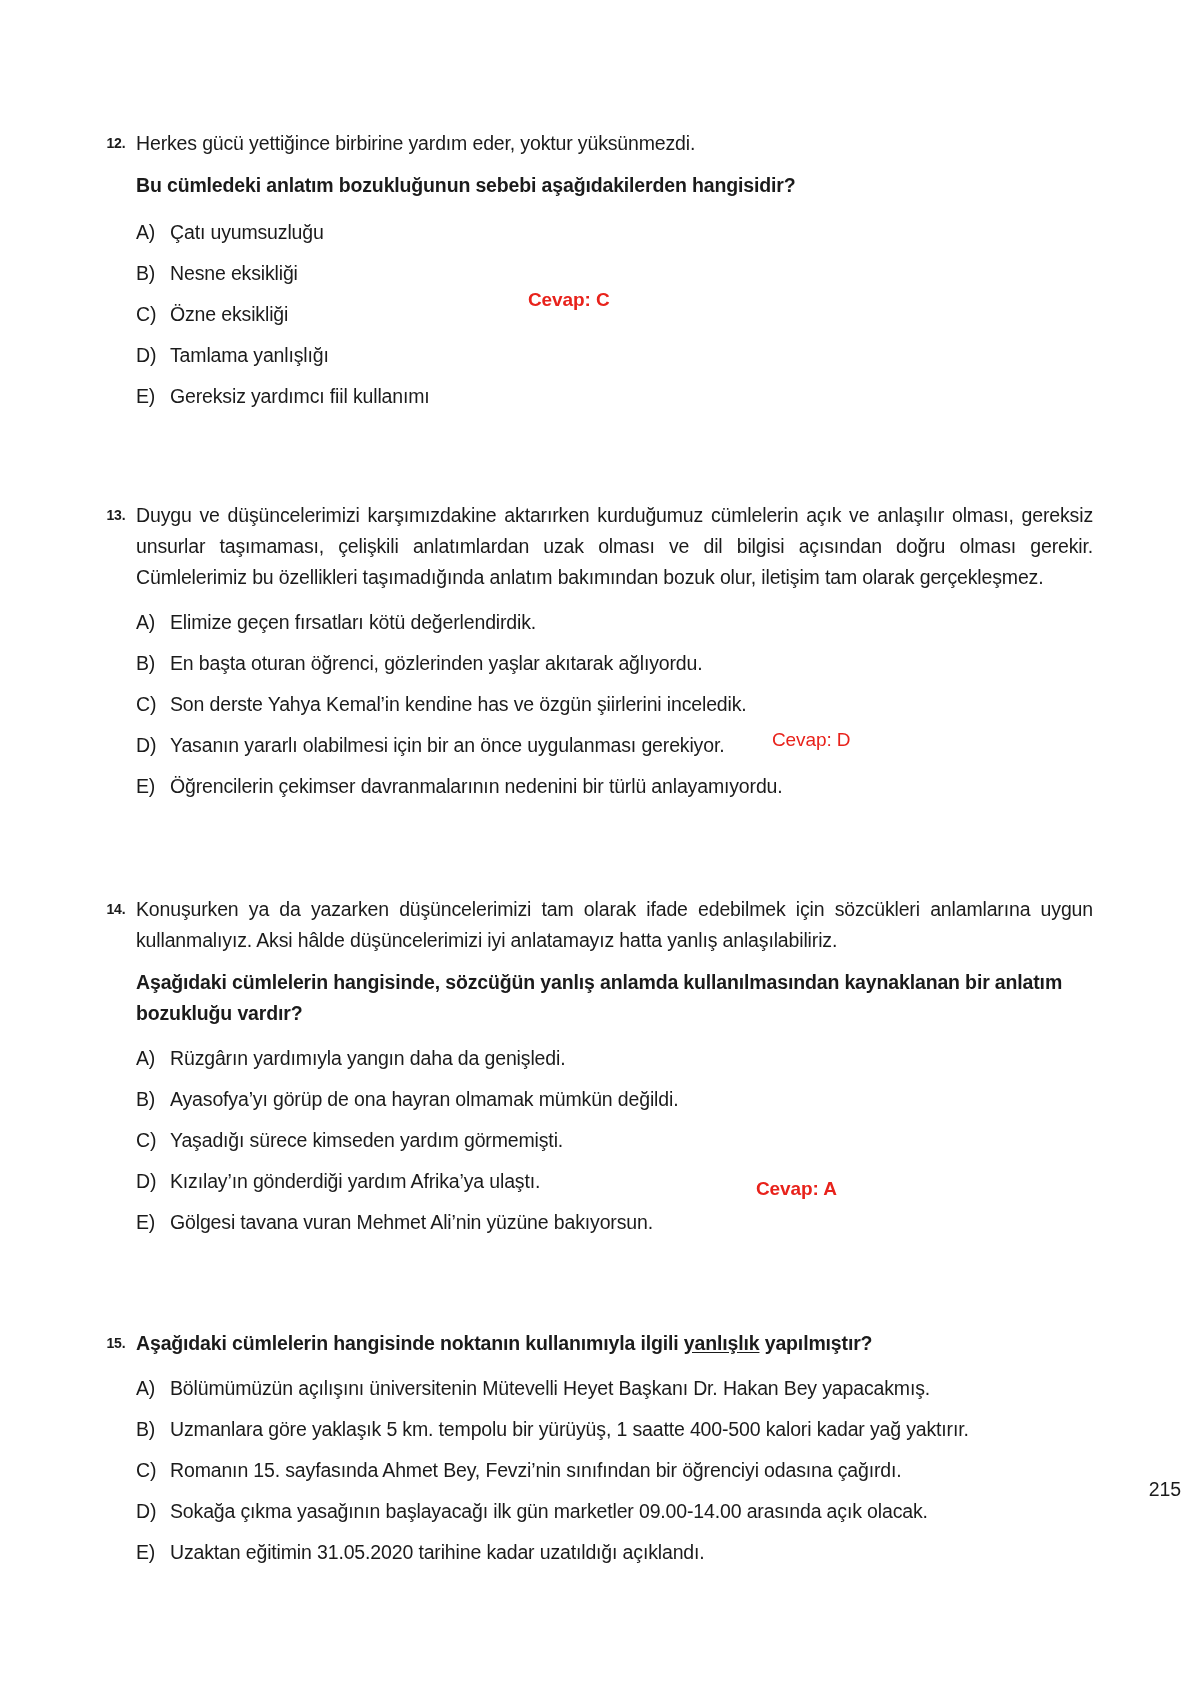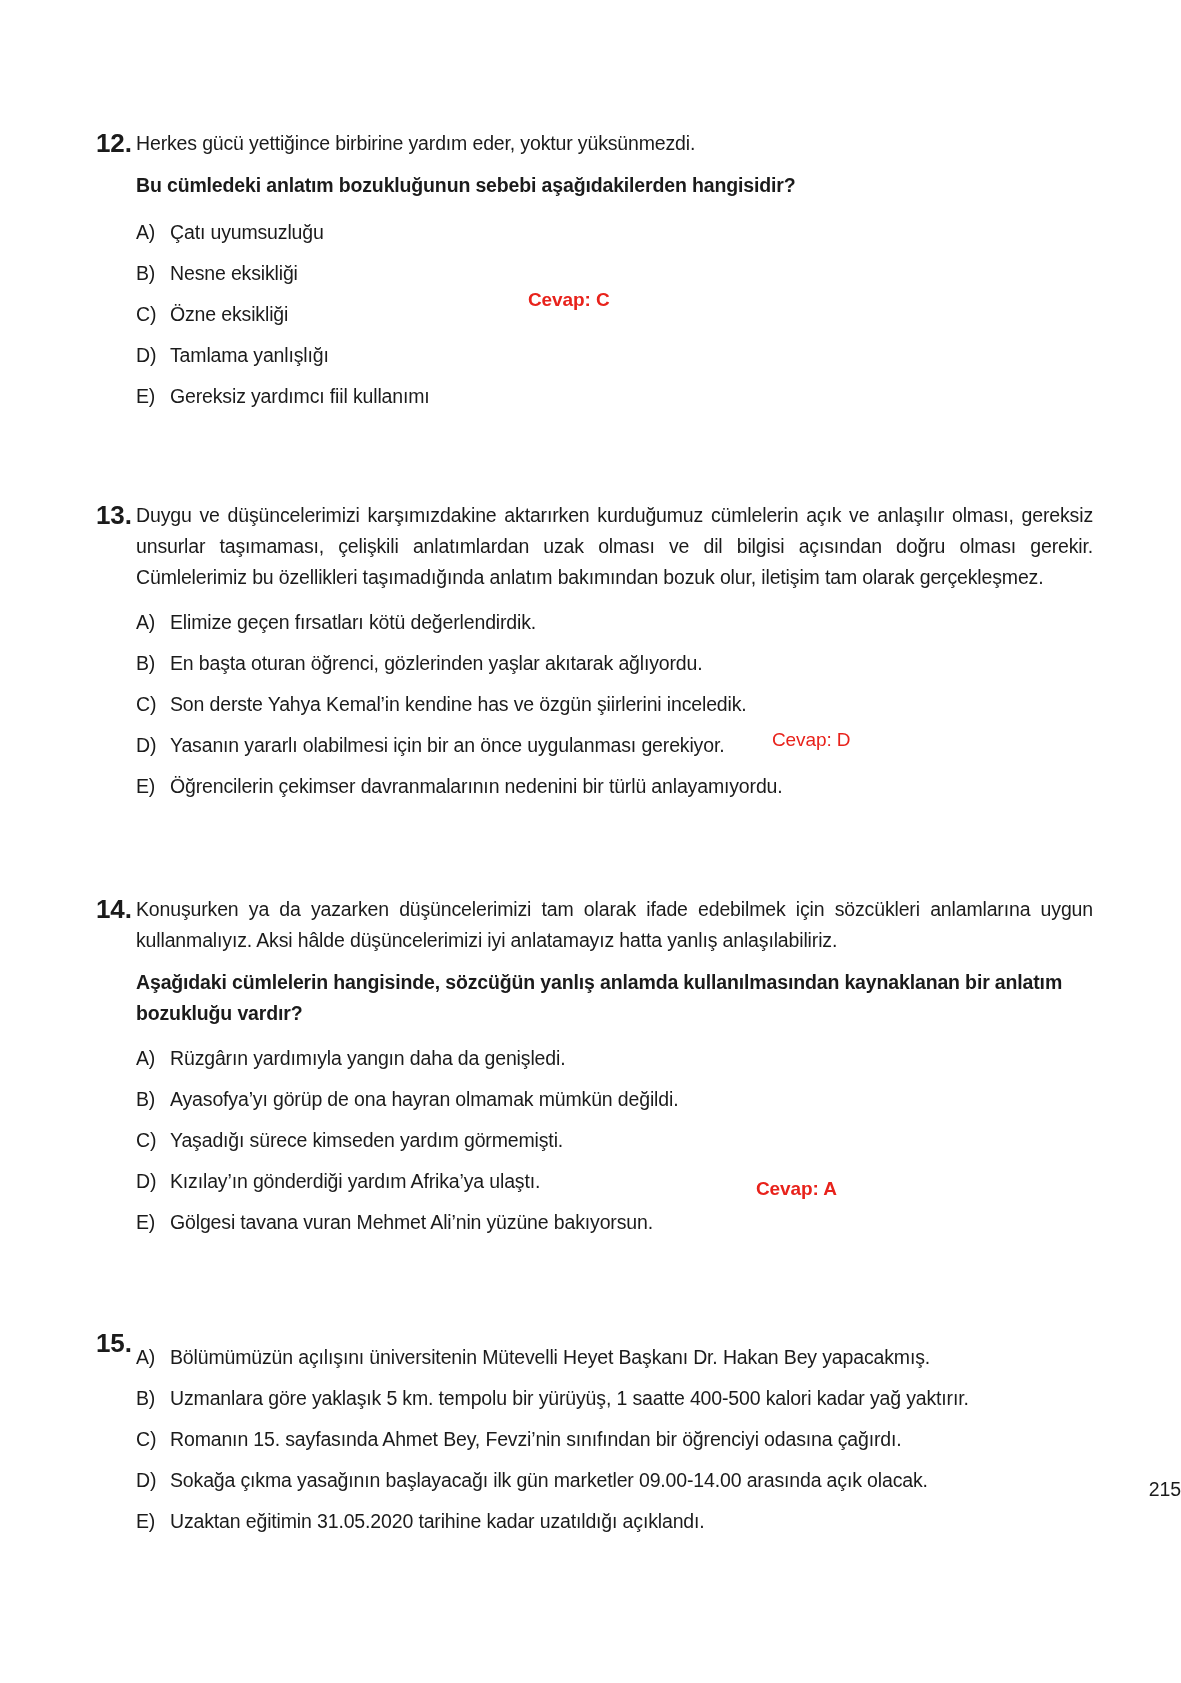--- a/index.html
+++ b/index.html
@@ -27,23 +27,24 @@
   }
 
   .q-head {
     display: flex;
     align-items: flex-start;
   }
   .q-num {
     flex: 0 0 auto;
     width: 40px;
     font-weight: bold;
-    font-size: 26px;
-    line-height: 31px;
-    letter-spacing: -0.1px;
+    font-size: 14px;
+    line-height: 31px;
+    letter-spacing: -0.1px;
+    text-align: center;
   }
   .q-body {
     flex: 1 1 auto;
     min-width: 0;
   }
   .q-text {
     font-size: 19.5px;
     line-height: 31px;
     text-align: justify;
     letter-spacing: -0.15px;
@@ -225,20 +226,21 @@
         </ul>
       </div>
     </div>
     <div class="answer" id="ans14">Cevap: A</div>
   </div>
 
   <div class="question" id="q15">
     <div class="q-head">
       <div class="q-num">15.</div>
       <div class="q-body">
+        <p class="q-stem" style="margin-top:0"><span>Aşağıdaki cümlelerin hangisinde noktanın kullanımıyla ilgili </span><span class="u">yanlışlık</span><span> yapılmıştır?</span></p>
         <ul class="options">
           <li class="option">
             <span class="opt-letter">A)</span>
             <span class="opt-text">Bölümümüzün açılışını üniversitenin Mütevelli Heyet Başkanı Dr. Hakan Bey yapacakmış.</span>
           </li>
           <li class="option">
             <span class="opt-letter">B)</span>
             <span class="opt-text">Uzmanlara göre yaklaşık 5 km. tempolu bir yürüyüş, 1 saatte 400-500 kalori kadar yağ yaktırır.</span>
           </li>
           <li class="option">

